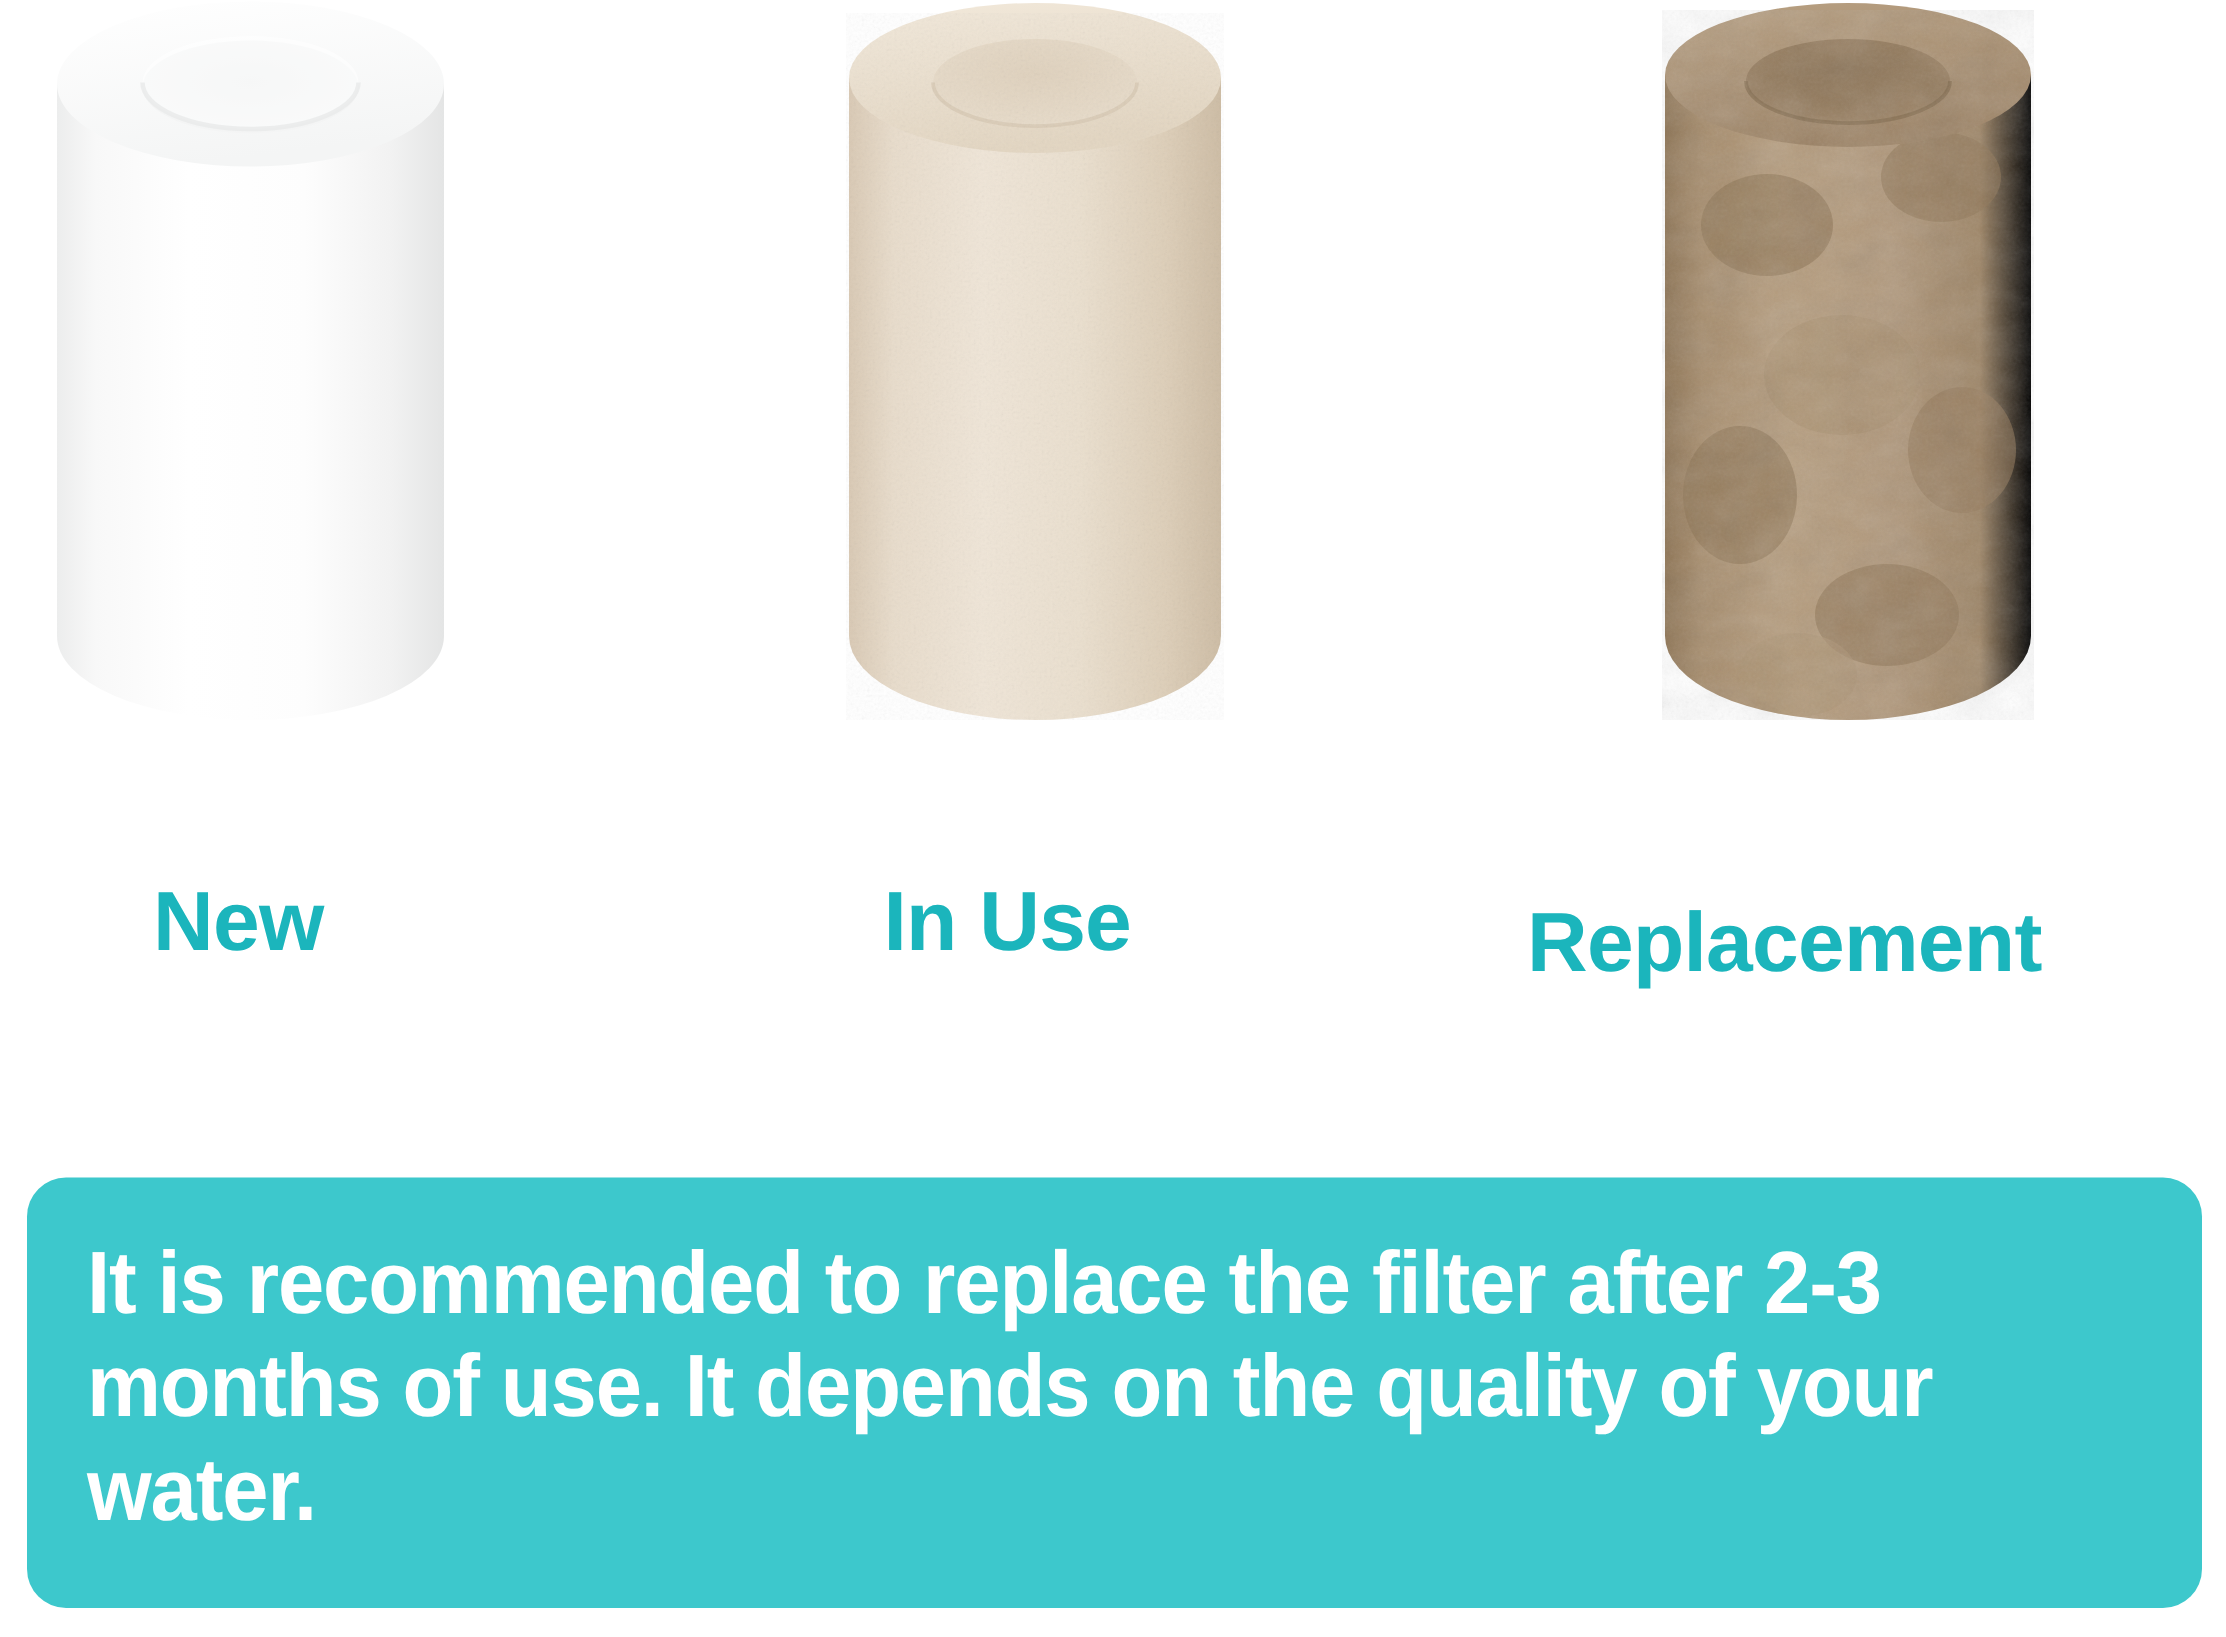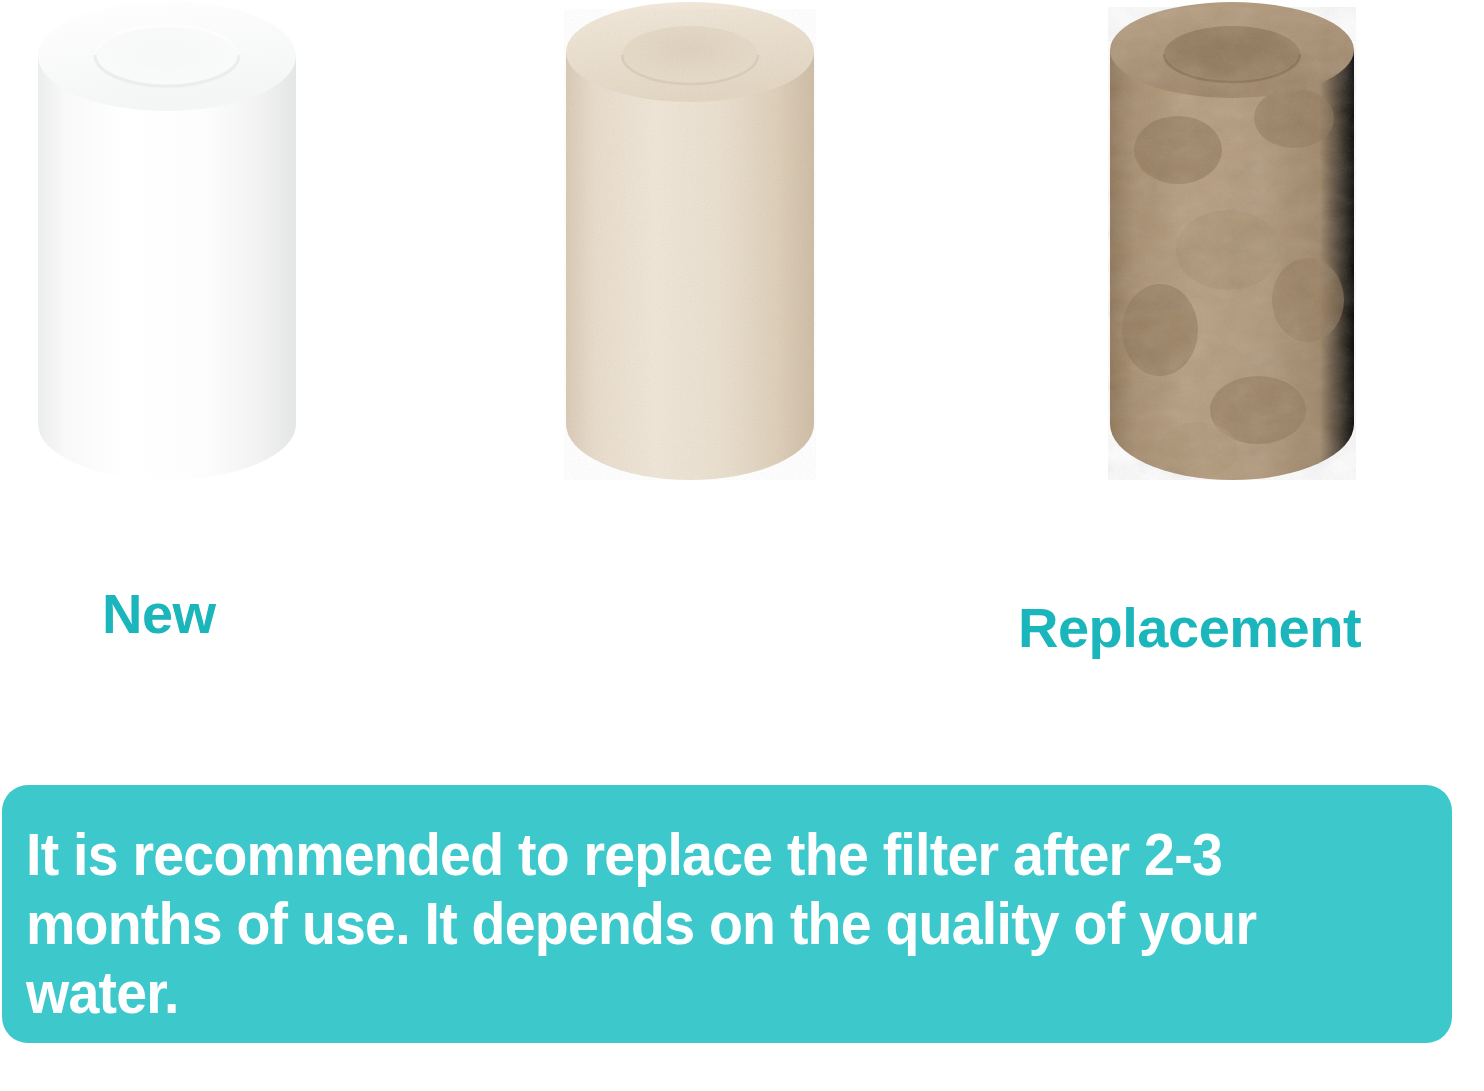--- a/index.html
+++ b/index.html
@@ -56,28 +56,28 @@
     white-space: nowrap;
     line-height: 1;
   }
   .label-new         { left: 102px; text-align: right; }
   .label-in-use      { left: 589px; }
   .label-replacement { left: 1018px; margin-top: 14px; }
 
   
   #note-banner {
     position: absolute;
-    left: 2px;
+    left: 18px;
     top: 785px;
     width: 1450px;
-    height: 258px;
+    height: 287px;
     background: #3DC8CC;
     border-radius: 26px;
     box-sizing: border-box;
-    padding: 36px 44px 0 24px;
+    padding: 36px 44px 0 40px;
   }
   #note-banner-text {
     font-size: 59px;
     font-weight: 700;
     color: #ffffff;
     line-height: 69px;
     letter-spacing: -0.8px;
     font-stretch: condensed;
     transform: scaleX(0.94);
     transform-origin: left top;
@@ -216,20 +216,21 @@
           <ellipse cx="90" cy="450" rx="40" ry="28" fill="#a88f6f" opacity="0.6"></ellipse>
         </g>
         <path d="M2,50 L2,424 A122,56 0 0 0 246,424 L246,50 A122,48 0 0 1 2,50 Z" filter="url(#repGrain)" opacity="0.6"></path>
         <path d="M2,50 L2,424 A122,56 0 0 0 246,424 L246,50 A122,48 0 0 1 2,50 Z" filter="url(#repGrainFine)" opacity="0.5"></path>
       </svg>
     </div>
   </div>
 
   <div class="cartridge-label label-new">New</div>
 
+  <div class="cartridge-label label-in-use">In Use</div>
 
   <div class="cartridge-label label-replacement">Replacement</div>
 
   <div id="note-banner">
     <p id="note-banner-text">It is recommended to replace the filter after 2-3 months of use. It depends on the quality of your water.</p>
   </div>
 
 </div>
 
 </body></html>

